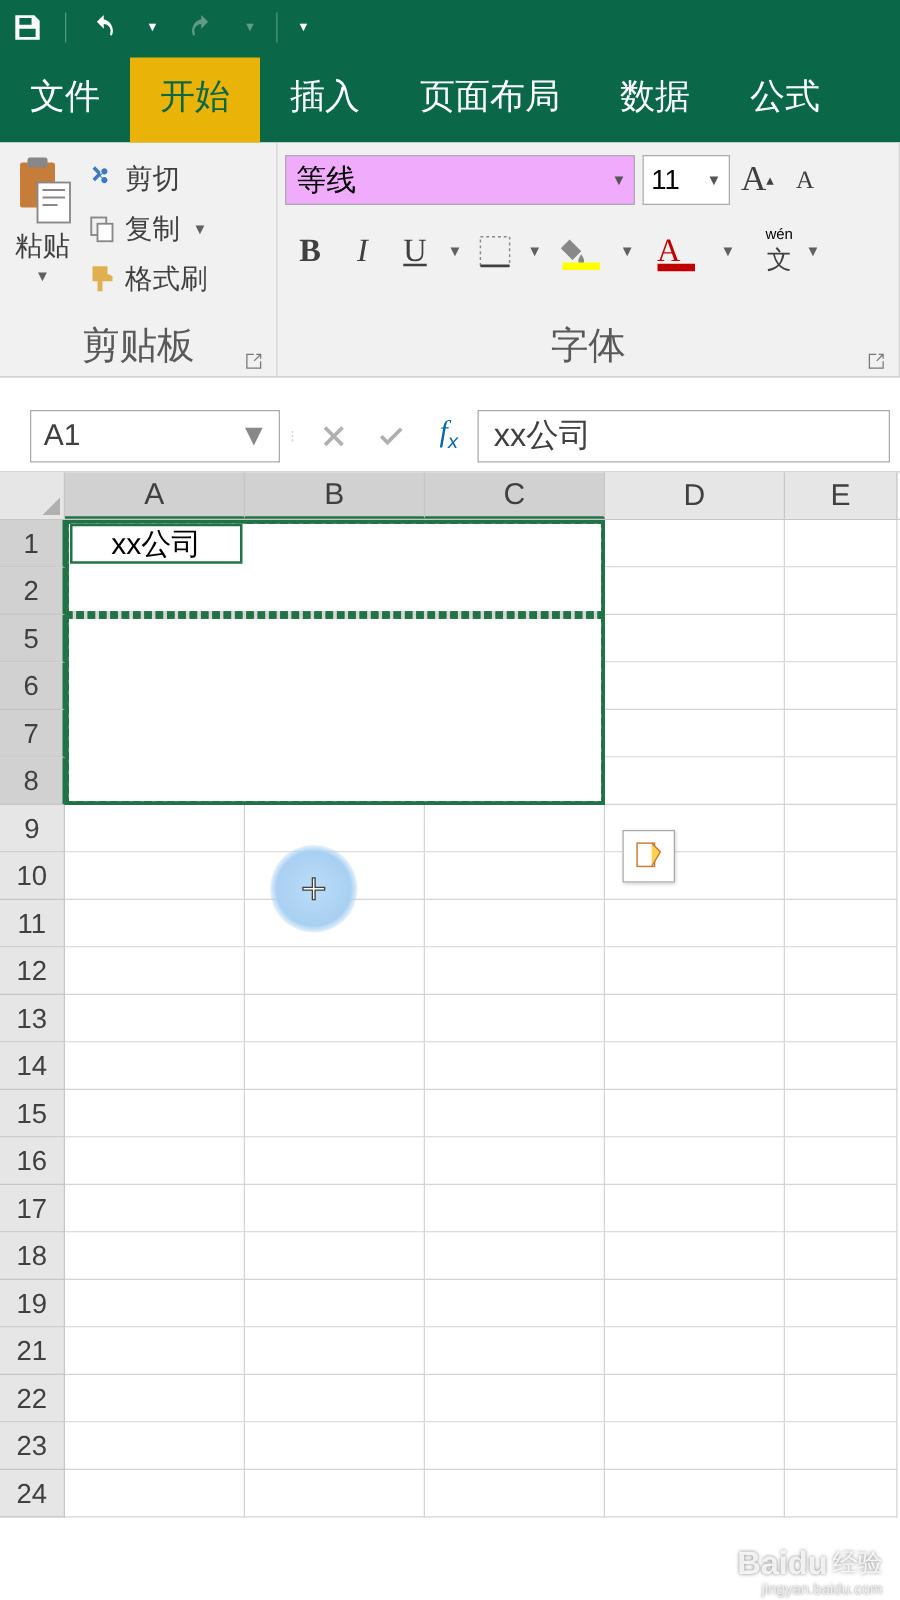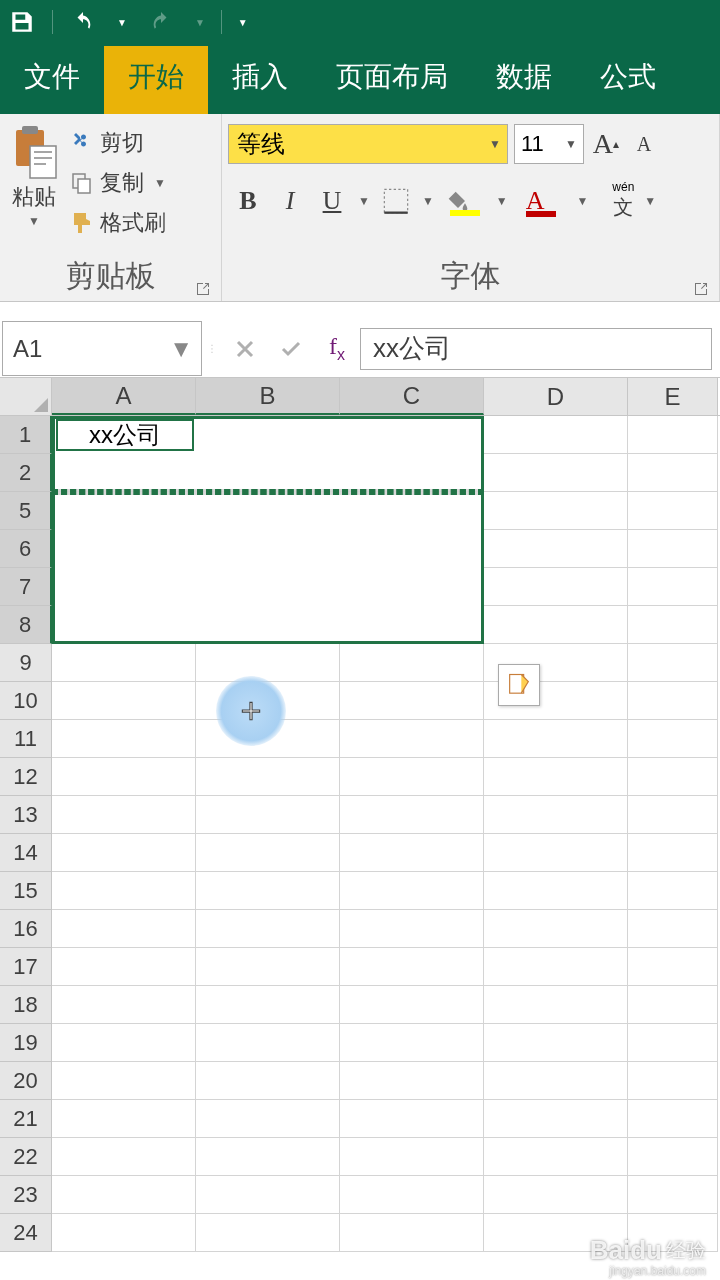--- a/index.html
+++ b/index.html
@@ -27,36 +27,36 @@
 
 
 .paste-col { display: flex; flex-direction: column; align-items: center; gap: 2px; padding: 4px; }
 .paste-col .label { font-size: 22px; color: #404040; }
 .mini-btns { display: flex; flex-direction: column; gap: 6px; padding-top: 6px; }
 .mini-btn { display: flex; align-items: center; gap: 6px; font-size: 22px; color: #404040; padding: 2px 4px; }
 .mini-btn .dd { font-size: 12px; color: #606060; margin-left: 4px; }
 
 
 .font-group .row { display: flex; align-items: center; gap: 6px; margin: 4px 0; }
-.font-name { width: 280px; height: 40px; border: 1px solid #ababab; background: #fde047; display: flex; align-items: center; padding: 0 8px; font-size: 24px; position: relative; }
+.font-name { width: 280px; height: 40px; border: 1px solid #ababab; background: #f0abfc; display: flex; align-items: center; padding: 0 8px; font-size: 24px; position: relative; }
 .font-name .dd-arrow, .font-size .dd-arrow { position: absolute; right: 6px; font-size: 12px; color: #555; }
 .font-size { width: 70px; height: 40px; border: 1px solid #ababab; background: #fff; display: flex; align-items: center; padding: 0 6px; font-size: 22px; position: relative; }
 .row2 { display: flex; align-items: center; gap: 10px; padding: 8px 4px 0; }
 .fmt-btn { width: 32px; height: 40px; display: flex; align-items: center; justify-content: center; font-size: 26px; color: #404040; font-family: "Times New Roman", serif; }
 .fmt-btn.bold { font-weight: bold; }
 .fmt-btn.italic { font-style: italic; }
 .fmt-btn.underline { text-decoration: underline; }
 .color-btn { display: flex; align-items: center; gap: 2px; }
 .color-swatch { width: 30px; height: 6px; }
 .grow-a { font-size: 28px; font-family: "Times New Roman", serif; }
 .shrink-a { font-size: 20px; font-family: "Times New Roman", serif; }
 
 
 .formula-row { height: 58px; border-bottom: 1px solid #c6c6c6; display: flex; align-items: center; background: #fff; margin-top: 18px; }
-.name-box { width: 200px; height: 55px; border: 1px solid #ababab; margin-left: 2px; display: flex; align-items: center; padding: 0 10px; font-size: 24px; color: #404040; position: relative; background: #fff; }
+.name-box { width: 200px; height: 42px; border: 1px solid #ababab; margin-left: 24px; display: flex; align-items: center; padding: 0 10px; font-size: 24px; color: #404040; position: relative; background: #fff; }
 .name-box .dd-arrow { position: absolute; right: 8px; color: #888; }
 .vsep { width: 20px; display: flex; justify-content: center; color: #ccc; font-size: 10px; }
 .fx-btn { width: 46px; display: flex; justify-content: center; }
 .formula-input { flex: 1; height: 42px; border: 1px solid #ababab; background: #fff; display: flex; align-items: center; padding: 0 12px; font-size: 26px; color: #404040; margin-right: 8px; }
 
 
 .grid-area { position: relative; }
 .col-headers { display: flex; height: 38px; border-bottom: 1px solid #c6c6c6; }
 .corner { width: 52px; background: #e6e6e6; border-right: 1px solid #c6c6c6; position: relative; }
 .corner::after { content: ""; position: absolute; right: 3px; bottom: 3px; width: 0; height: 0; border-left: 14px solid transparent; border-bottom: 14px solid #b0b0b0; }
@@ -232,21 +232,21 @@
     <svg width="24" height="24" viewBox="0 0 24 24">
         <path stroke="#b0b0b0" stroke-width="3" fill="none" d="M5 5l14 14M19 5L5 19"></path>
       </svg>
   </div>
   <div class="fx-btn">
     <svg width="28" height="24" viewBox="0 0 24 24">
         <path stroke="#b0b0b0" stroke-width="3" fill="none" d="M4 12l5 5L20 6"></path>
       </svg>
   </div>
   <div class="fx-btn">
-    <span style="font-size:24px;font-family:'Times New Roman';color:#701a75">f<sub style="font-size:16px">x</sub></span>
+    <span style="font-style:italic;font-size:24px;font-family:'Times New Roman';color:#0369a1">f<sub style="font-size:16px">x</sub></span>
   </div>
   <div class="formula-input">
     <span>xx公司</span>
   </div>
 </div>
 
 <div class="grid-area">
   <div class="col-headers">
     <div class="corner"></div>
     <div class="col-head sel">A</div>
@@ -387,28 +387,20 @@
       </div>
       <div class="grid-row">
         <div class="row-head">19</div>
         <div class="cell"></div>
         <div class="cell"></div>
         <div class="cell"></div>
         <div class="cell"></div>
         <div class="cell" style="width: 90px;"></div>
       </div>
       <div class="grid-row">
-        <div class="row-head">20</div>
-        <div class="cell"></div>
-        <div class="cell"></div>
-        <div class="cell"></div>
-        <div class="cell"></div>
-        <div class="cell" style="width: 90px;"></div>
-      </div>
-      <div class="grid-row">
         <div class="row-head">21</div>
         <div class="cell"></div>
         <div class="cell"></div>
         <div class="cell"></div>
         <div class="cell"></div>
         <div class="cell" style="width: 90px;"></div>
       </div>
       <div class="grid-row">
         <div class="row-head">22</div>
         <div class="cell"></div>

